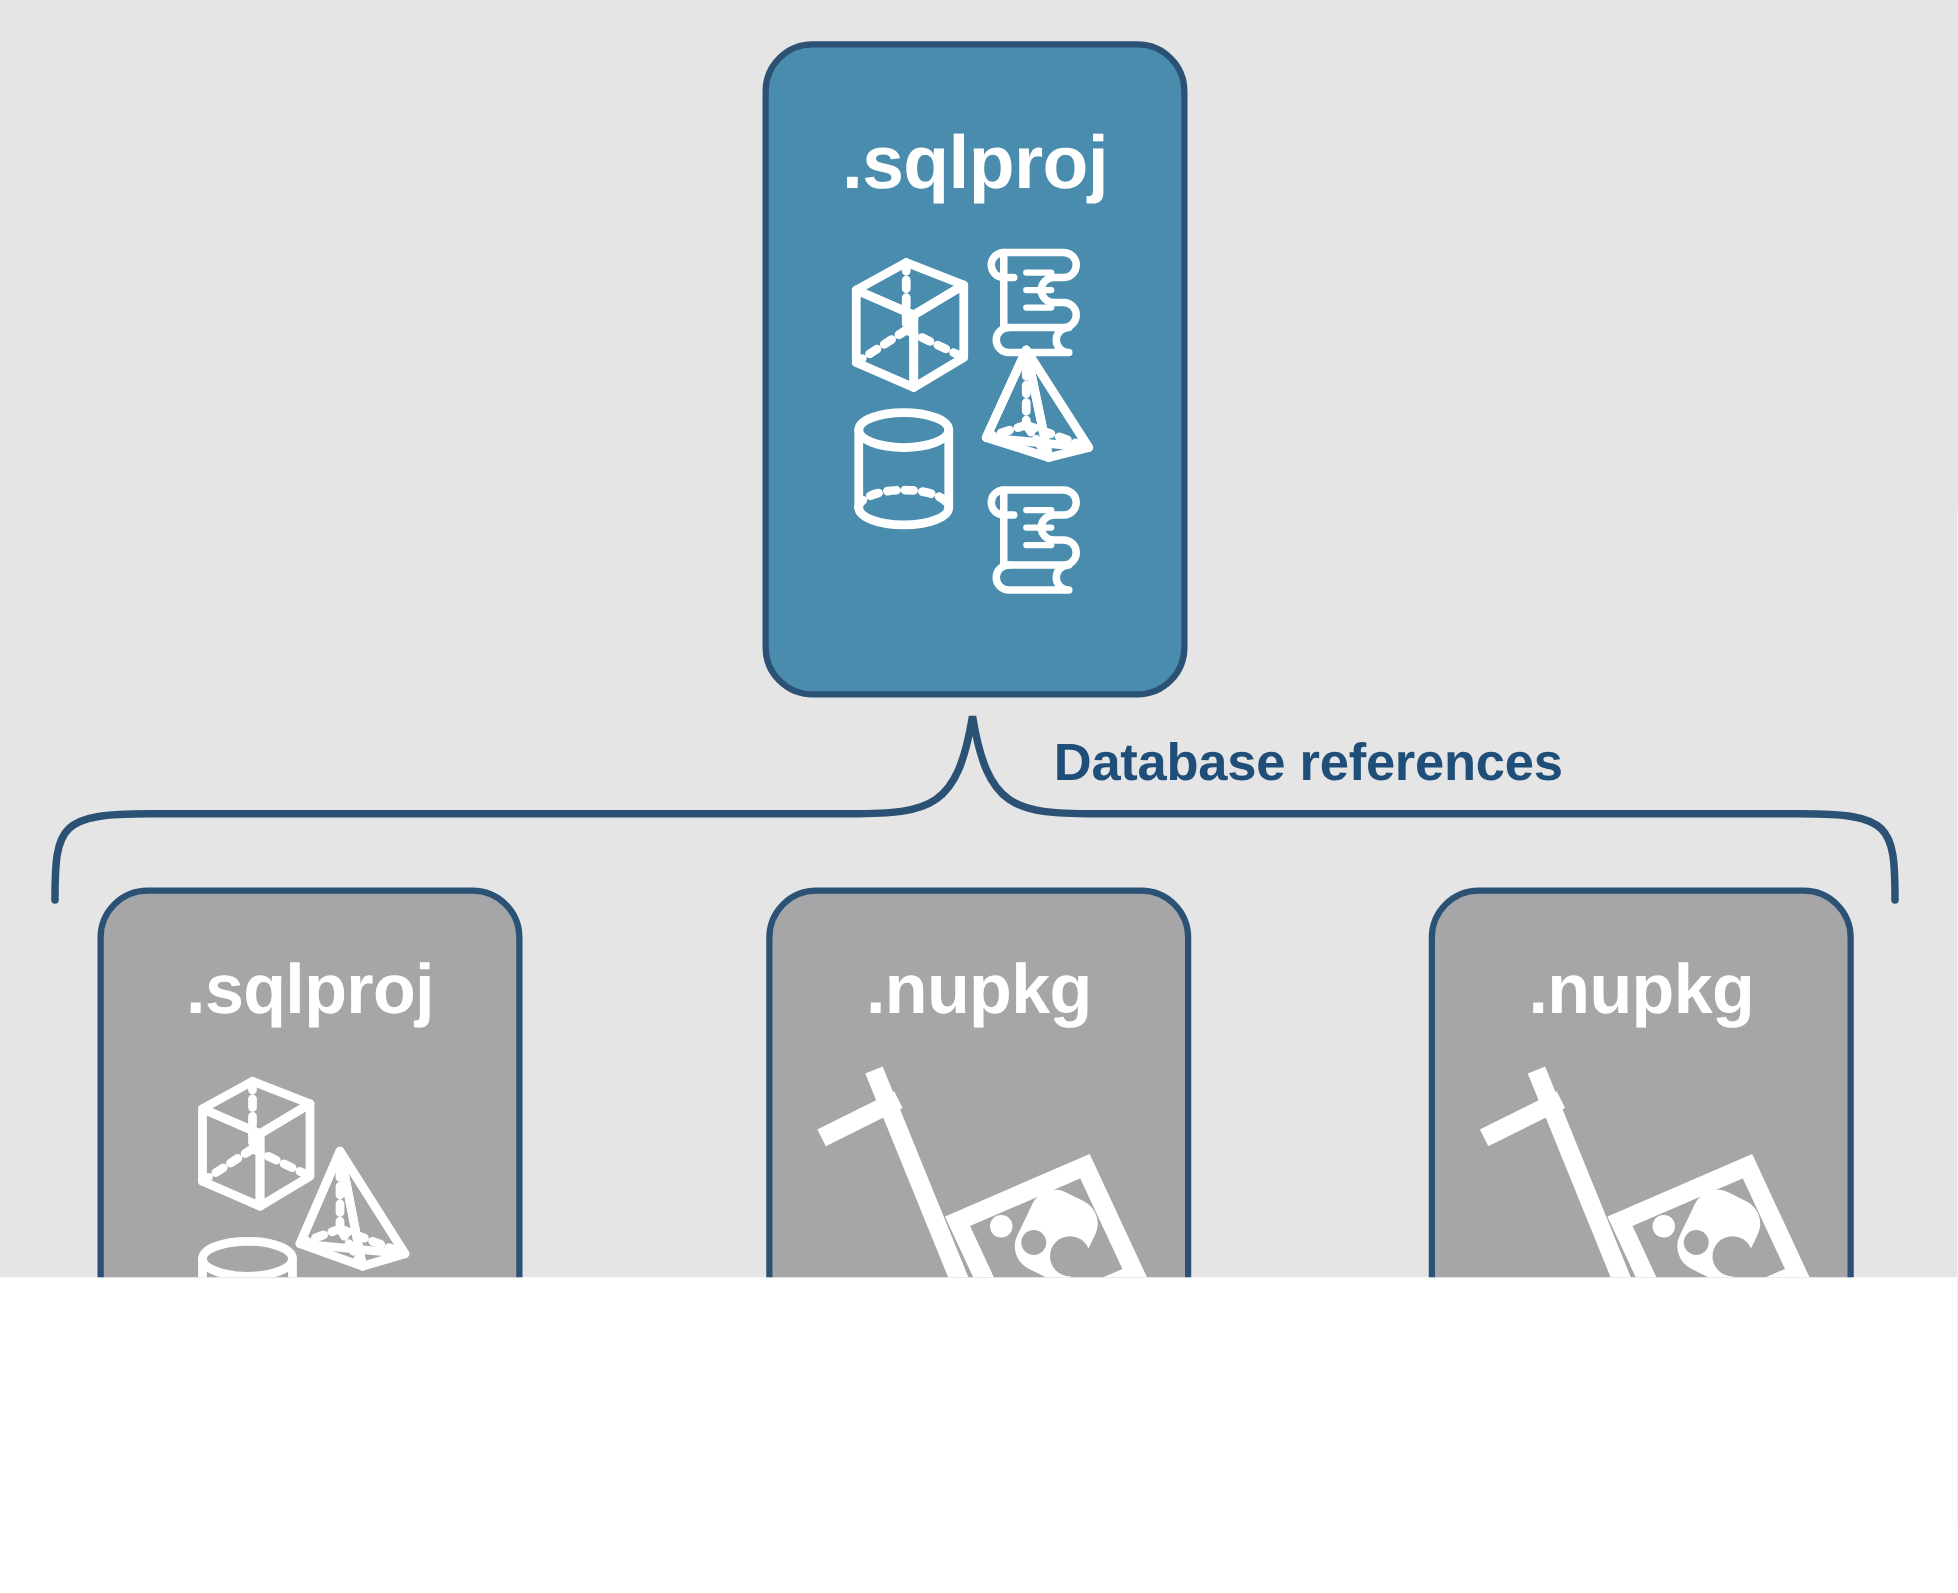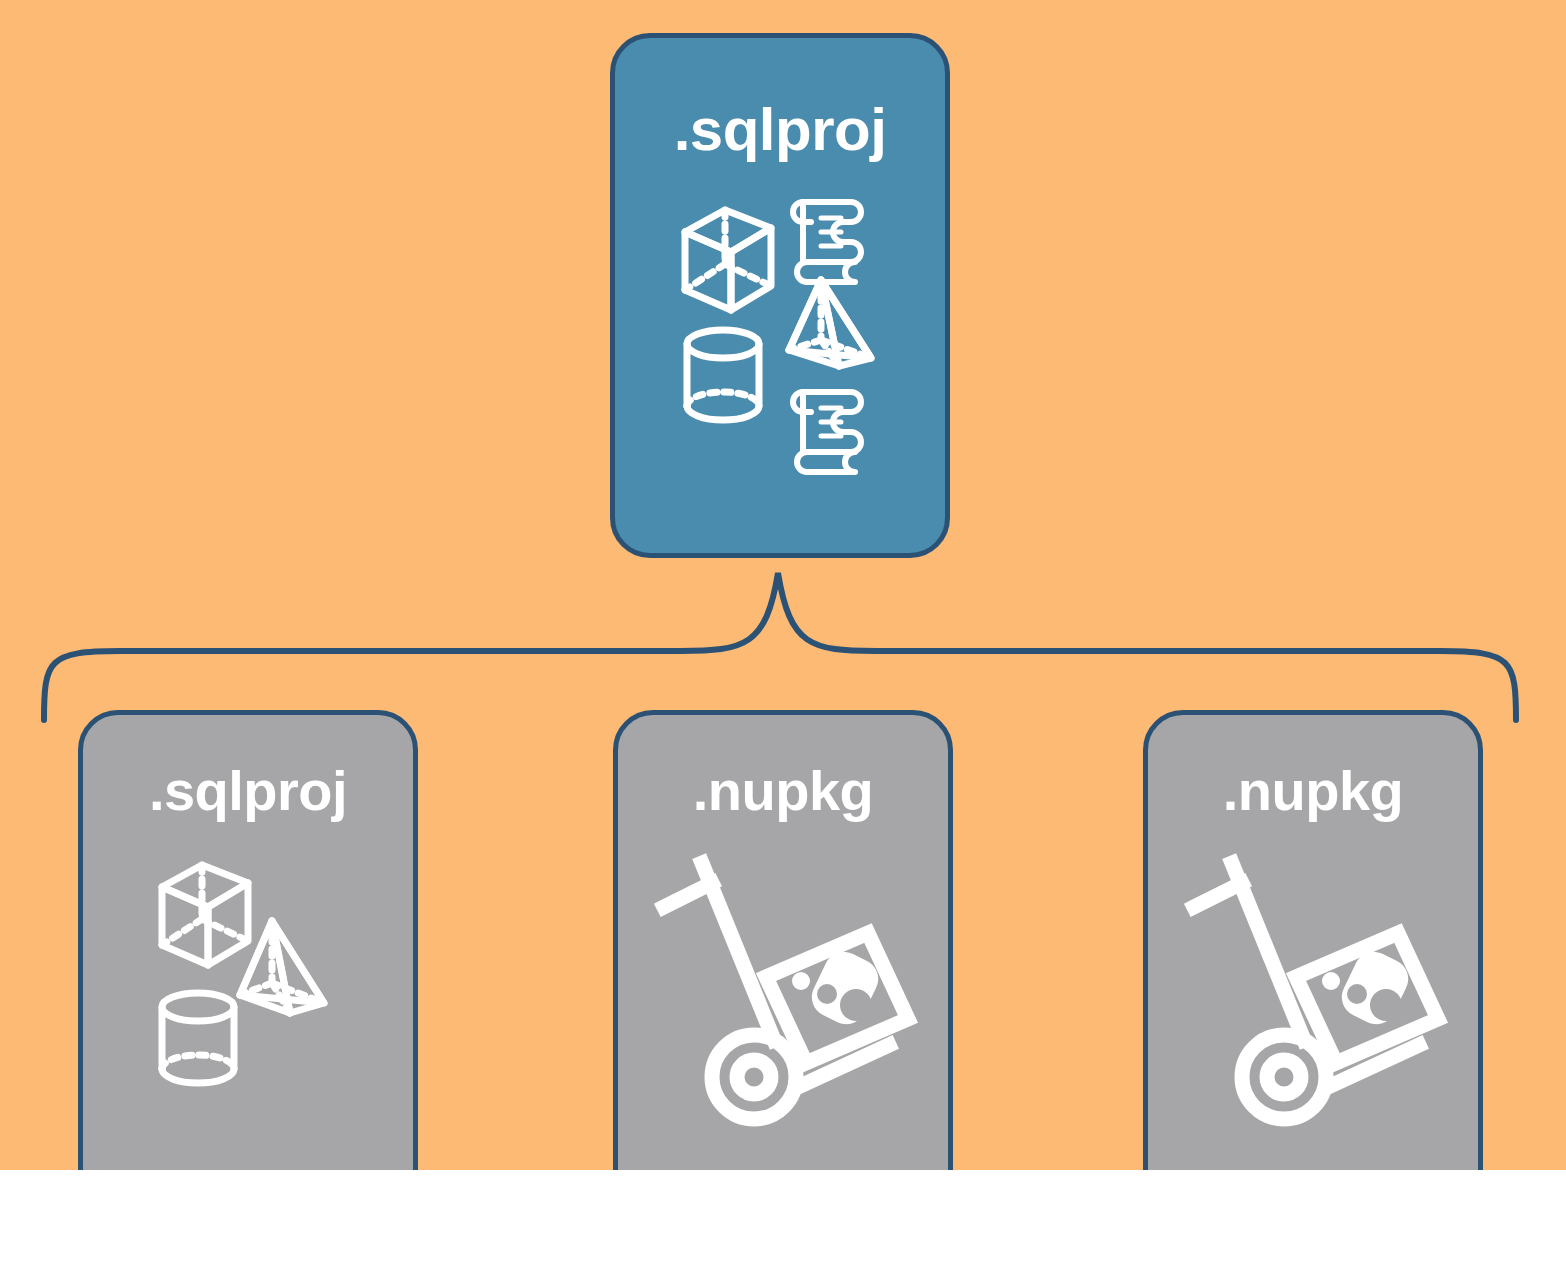--- a/index.html
+++ b/index.html
@@ -7,22 +7,22 @@
     margin: 0;
     padding: 0;
     background: #ffffff;
   }
   body {
     font-family: "Liberation Sans", sans-serif;
   }
   #stage {
     position: relative;
     width: 1566px;
-    height: 1170px;
-    background: #fdba74;
+    height: 1022px;
+    background: #e5e5e5;
     overflow: hidden;
   }
 
   
   .card {
     position: absolute;
     box-sizing: border-box;
     border: 5px solid #2b5274;
     border-radius: 40px;
     display: block;
@@ -144,20 +144,21 @@
       <path d="M44 180
                C 44 120, 48 111, 120 111
                L 680 111
                C 745 111, 766 106, 778 33
                C 790 106, 811 111, 876 111
                L 1440 111
                C 1512 111, 1516 120, 1516 180"></path>
     </svg>
   </div>
 
+  <div id="bracket-label">Database references</div>
 
   <div class="card gray" id="card-bottom-1">
     <div class="card-label">.sqlproj</div>
 
     <div class="card-art">
       <svg width="200" height="250" viewBox="0 0 200 250" fill="none" stroke="#ffffff" stroke-width="7" stroke-linecap="round" stroke-linejoin="round">
 
         <g>
           <path d="M14 32 L54 10 L100 28 L60 52 Z"></path>
           <path d="M14 32 L14 90 L60 110 L60 52 Z"></path>

